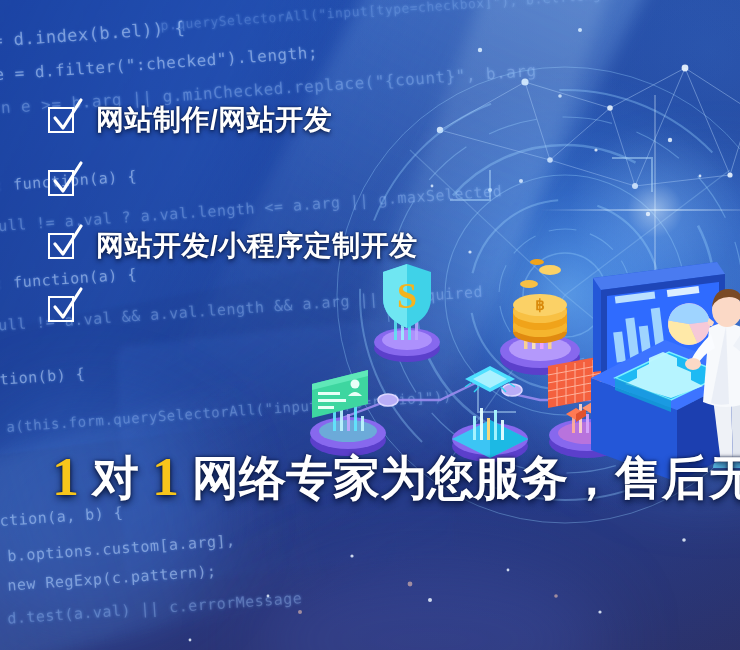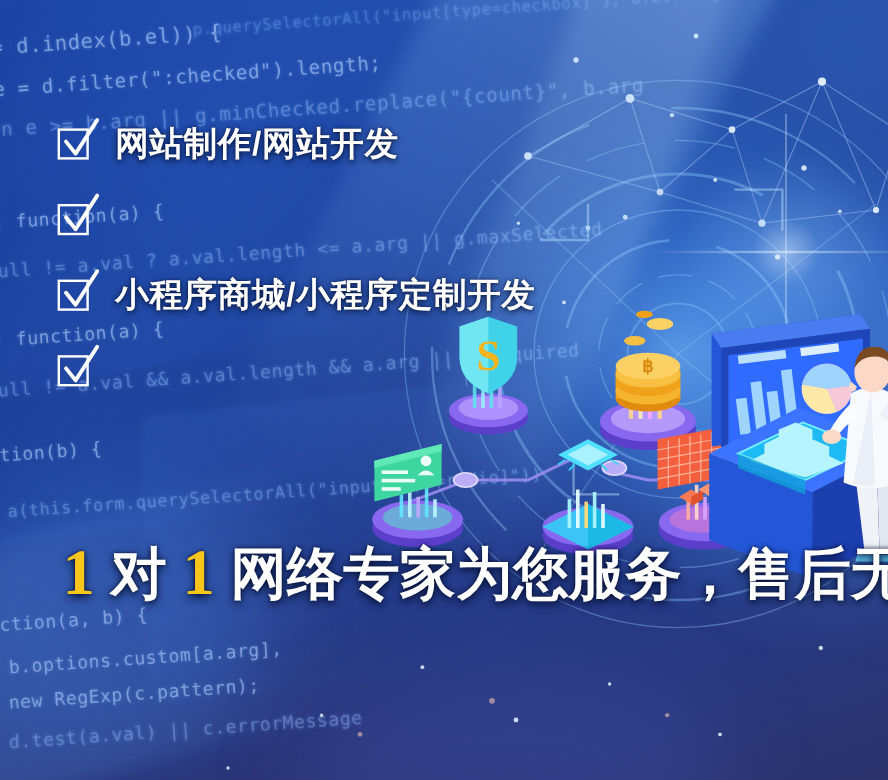--- a/index.html
+++ b/index.html
@@ -434,21 +434,21 @@
     </div>
 
 
     <div class="row">
       <span class="cbx">
         <span class="bx"></span>
         <svg viewBox="0 0 40 40">
             <path d="M8 20 L16 30 L34 2" fill="none" stroke="#fff" stroke-width="3.2" stroke-linecap="round" stroke-linejoin="round"></path>
           </svg>
       </span>
-      <span class="lbl">小程序商城/小程序定制开发</span>
+      <span class="lbl">网站开发/小程序定制开发</span>
     </div>
 
     <div class="row">
       <span class="cbx">
         <span class="bx"></span>
         <svg viewBox="0 0 40 40">
             <path d="M8 20 L16 30 L34 2" fill="none" stroke="#fff" stroke-width="3.2" stroke-linecap="round" stroke-linejoin="round"></path>
           </svg>
       </span>
     </div>

